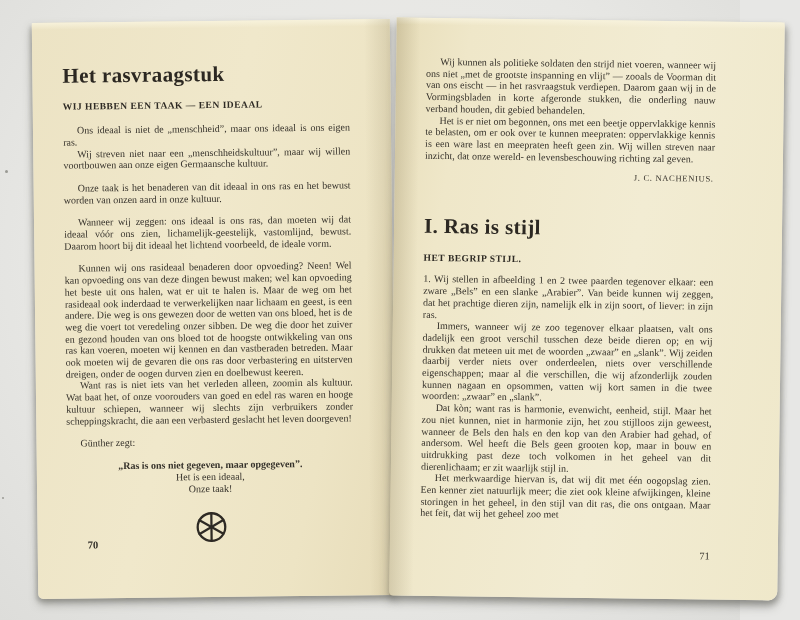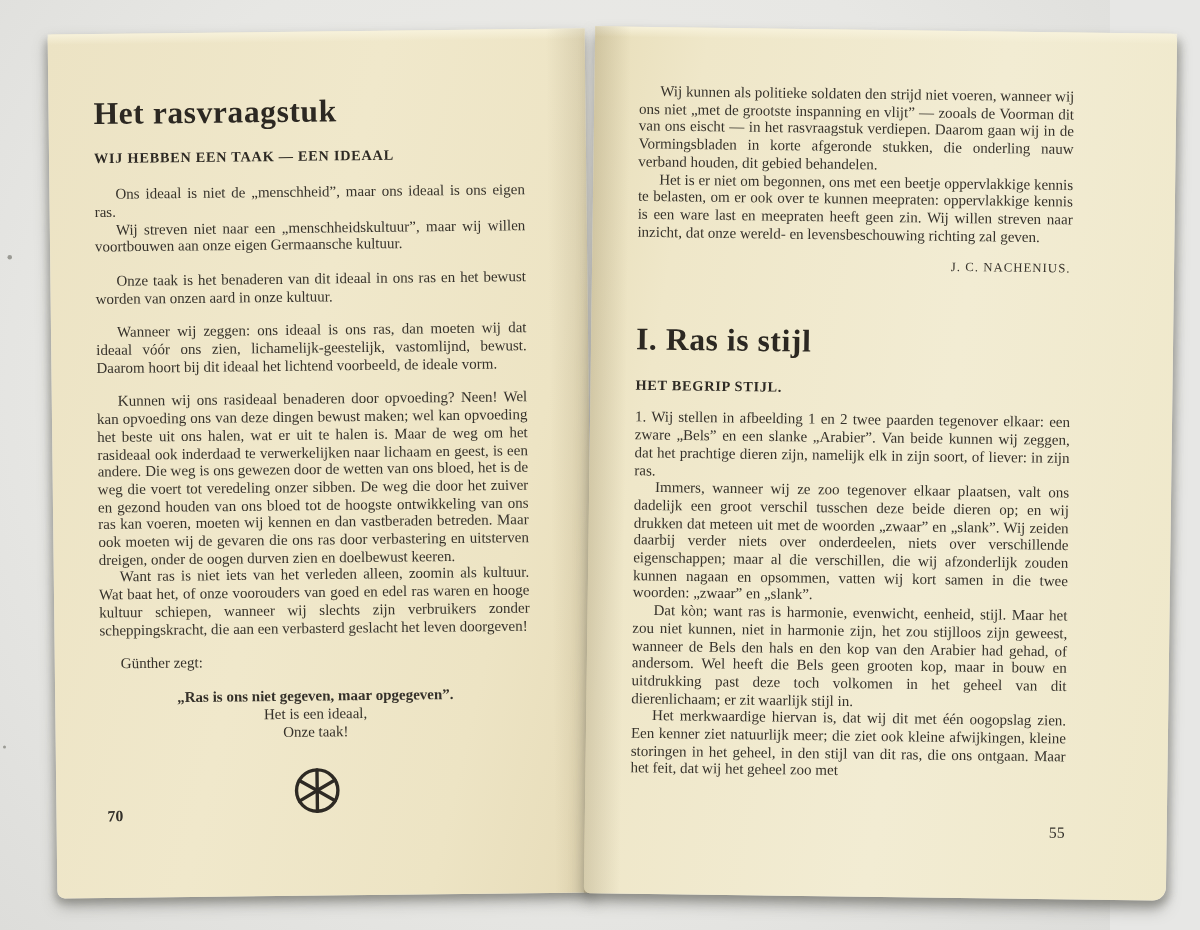--- a/index.html
+++ b/index.html
@@ -59,21 +59,21 @@
   .gap{margin-top:11px;}
   .noindent{text-indent:0;}
 
   .quote-bold{font-size:10px;line-height:12px;font-weight:bold;text-align:center;margin:11px 0 0 0;}
   .quote-line{font-size:10px;line-height:12px;text-align:center;margin:0;}
 
   .wheel{text-align:center;margin-top:15px;}
   .wheel svg{display:inline-block;}
 
   .pnum{position:absolute;font-size:10.5px;color:#33302a;}
-  .pnum-left{left:34px;bottom:48px;font-weight:bold;}
+  .pnum-left{left:50px;bottom:48px;font-weight:bold;}
   .pnum-right{right:68px;bottom:38px;}
 
   .signature{font-size:8.5px;letter-spacing:.7px;text-align:right;margin:9px 1px 0 0;color:#36322b;}
   .chapter-title{font-size:21px;font-weight:bold;letter-spacing:.4px;color:#2c2822;margin:35px 0 0 0;line-height:1.1;}
   .section-head{font-size:9.5px;font-weight:bold;letter-spacing:.5px;color:#2e2a24;margin:15px 0 10px 0;}
 </style>
 </head>
 <body>
 
 <div class="photo">
@@ -123,16 +123,16 @@
       <p class="signature">J. C. NACHENIUS.</p>
 
       <h1 class="chapter-title">I. Ras is stijl</h1>
       <h2 class="section-head">HET BEGRIP STIJL.</h2>
 
       <p class="bp noindent">1. Wij stellen in afbeelding 1 en 2 twee paarden tegenover elkaar: een zware „Bels” en een slanke „Arabier”. Van beide kunnen wij zeggen, dat het prachtige dieren zijn, namelijk elk in zijn soort, of liever: in zijn ras.</p>
       <p class="bp">Immers, wanneer wij ze zoo tegenover elkaar plaatsen, valt ons dadelijk een groot verschil tusschen deze beide dieren op; en wij drukken dat meteen uit met de woorden „zwaar” en „slank”. Wij zeiden daarbij verder niets over onderdeelen, niets over verschillende eigenschappen; maar al die verschillen, die wij afzonderlijk zouden kunnen nagaan en opsommen, vatten wij kort samen in die twee woorden: „zwaar” en „slank”.</p>
       <p class="bp">Dat kòn; want ras is harmonie, evenwicht, eenheid, stijl. Maar het zou niet kunnen, niet in harmonie zijn, het zou stijlloos zijn geweest, wanneer de Bels den hals en den kop van den Arabier had gehad, of andersom. Wel heeft die Bels geen grooten kop, maar in bouw en uitdrukking past deze toch volkomen in het geheel van dit dierenlichaam; er zit waarlijk stijl in.</p>
       <p class="bp">Het merkwaardige hiervan is, dat wij dit met één oogopslag zien. Een kenner ziet natuurlijk meer; die ziet ook kleine afwijkingen, kleine storingen in het geheel, in den stijl van dit ras, die ons ontgaan. Maar het feit, dat wij het geheel zoo met</p>
 
-      <div class="pnum pnum-right">55</div>
+      <div class="pnum pnum-right">71</div>
     </div>
   </div>
 </div>
 
 </body></html>

